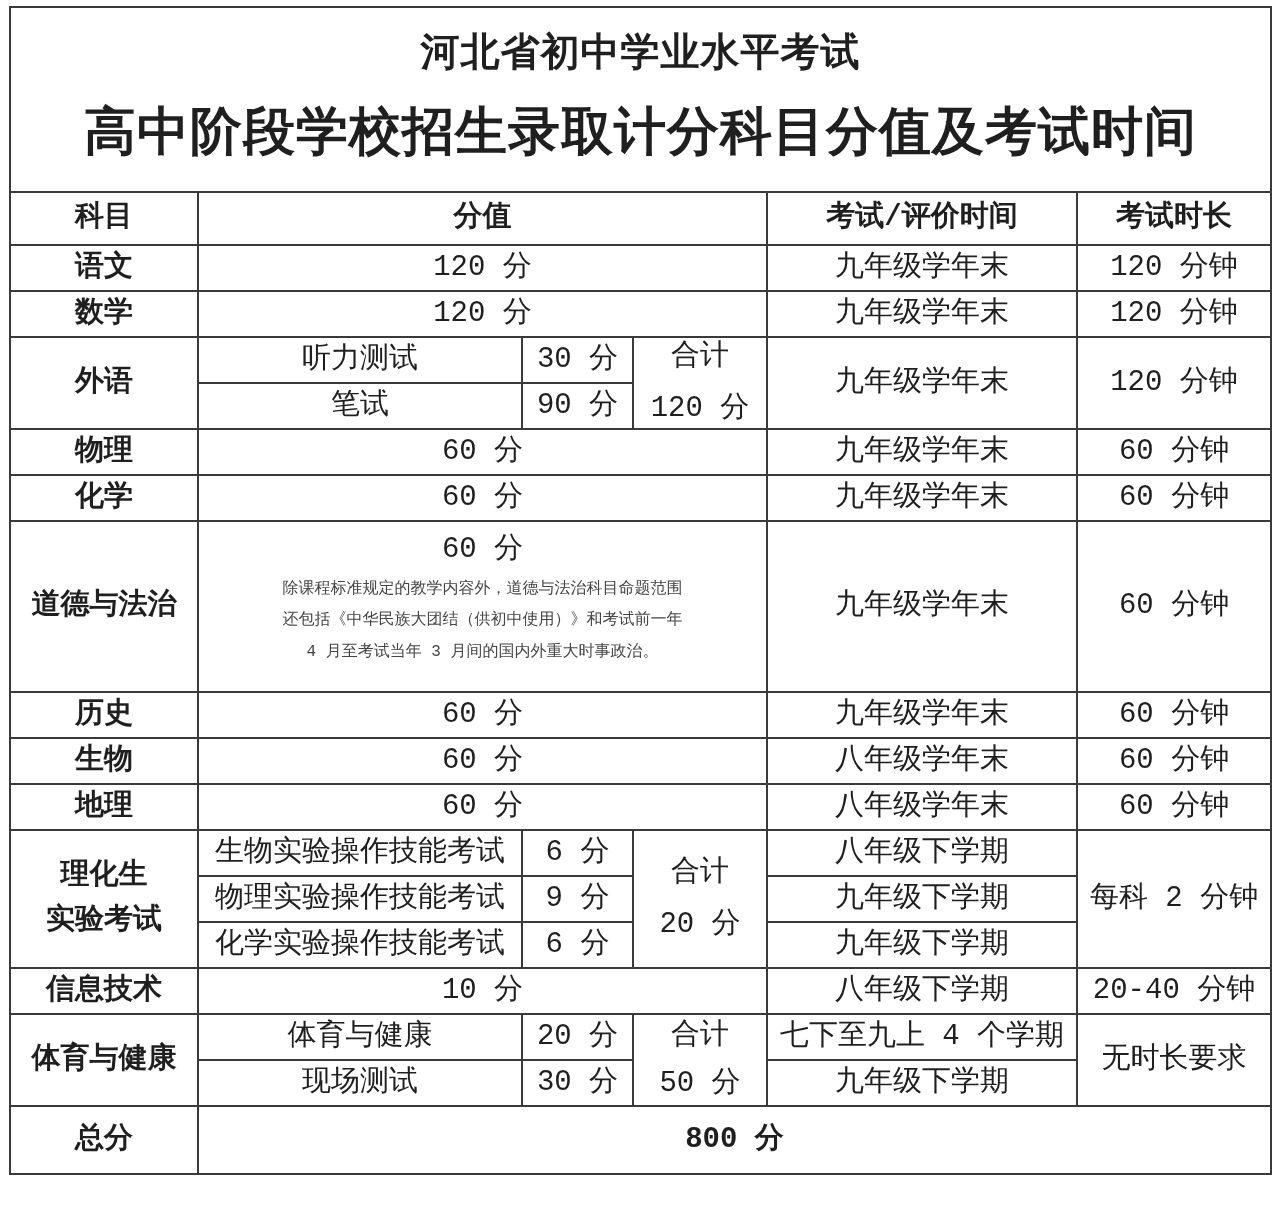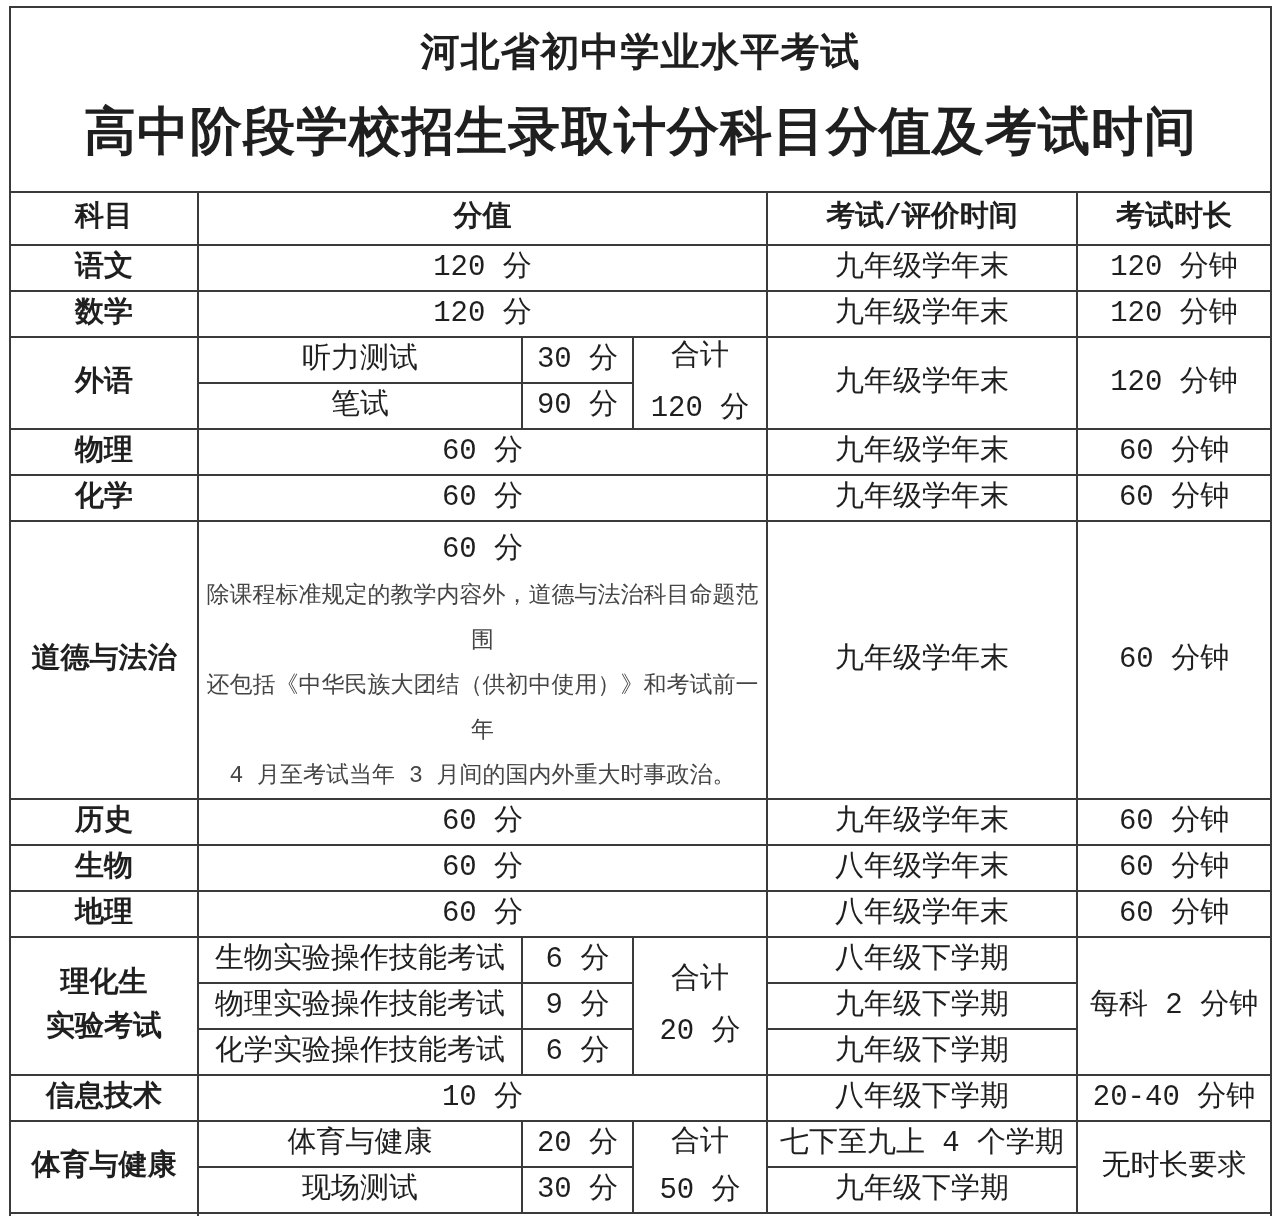--- a/index.html
+++ b/index.html
@@ -40,21 +40,21 @@
   tr.h-sub  td{height:44px;}
   tr.h-note td{height:161px;}
   tr.h-total td{height:66px;}
   .title-cell{vertical-align:middle;}
   .t1{font-size:39px;font-weight:700;letter-spacing:1px;margin-bottom:24px;}
   .t2{font-size:52px;font-weight:700;letter-spacing:1px;}
   .stack{display:flex;flex-direction:column;align-items:center;justify-content:center;gap:16px;}
   .stack-sm{display:flex;flex-direction:column;align-items:center;justify-content:center;gap:12px;}
   .note-cell{vertical-align:top;padding-top:8px;}
   .note-score{font-size:29px;margin:2px 0 6px 0;}
-  .note-line{font-size:23px;color:var(--note);line-height:1.95;}
+  .note-line{font-size:16px;color:var(--note);line-height:1.95;}
   .subj2{line-height:1.55;}
 </style>
 </head>
 <body>
 
 <div class="sheet">
   <table class="exam">
     <colgroup>
       <col style="width:188px">
       <col style="width:324px">

